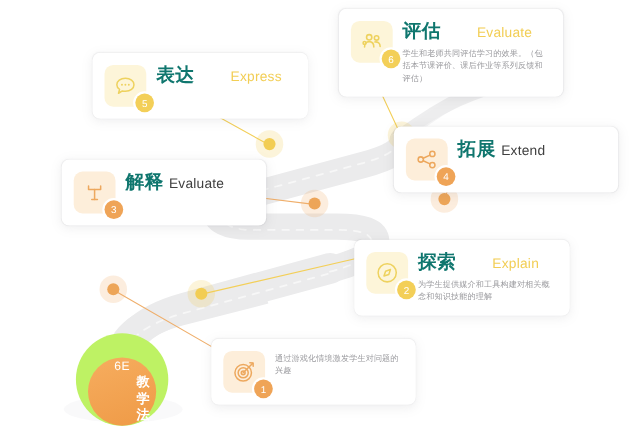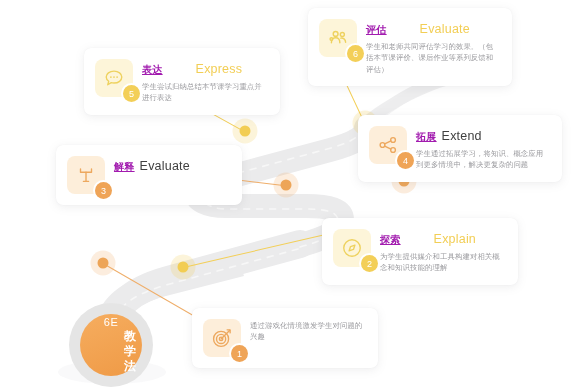--- a/index.html
+++ b/index.html
@@ -14,22 +14,22 @@
 
   
   #road{position:absolute;left:0;top:0;width:576px;height:388px;}
 
   
   .hub{
     position:absolute;
     left:69px;top:303px;
     width:84px;height:84px;
     border-radius:50%;
-    background:#e5e5e5;
-    display:flex;align-items:center;justify-content:center;
+    background:#bef264;
+    display:flex;align-items:flex-end;justify-content:center;
   }
   .hub-inner{
     width:62px;height:62px;border-radius:50%;
     background:linear-gradient(160deg,#f5a council,#f0a055);
     background:linear-gradient(160deg,#f6ad5f,#ef9a46);
     color:#ffffff;
     display:flex;flex-direction:column;align-items:center;justify-content:center;
     line-height:1.25;
   }
   .hub-en{font-size:11px;letter-spacing:.5px;}
@@ -58,21 +58,21 @@
   .badge{
     position:absolute;
     right:-7px;bottom:-5px;
     width:17px;height:17px;border-radius:50%;
     color:#fff;font-size:9px;
     display:flex;align-items:center;justify-content:center;
     box-shadow:0 0 0 2px #fff;
   }
   .txt{padding-top:1px;min-width:0;}
   .ttl{white-space:nowrap;line-height:1;margin-bottom:5px;}
-  .ttl .cn{font-size:10px;font-weight:bold;color:#a21caf;letter-spacing:.3px;text-decoration:underline;}
+  .ttl .cn{font-size:17px;font-weight:bold;color:#0f766e;letter-spacing:.3px;}
   .ttl .en{font-size:12.5px;margin-left:5px;letter-spacing:.2px;}
   .desc{
     font-size:7.4px;
     color:#9a9a9e;
     line-height:1.55;
     letter-spacing:.1px;
   }
 
   
   .t-orange .ic-wrap{background:#fdeeda;}
@@ -266,41 +266,39 @@
         <circle cx="6" cy="12" r="2.6"></circle>
         <path d="M8.4 10.8 L15.2 7.6" stroke-linecap="round"></path>
         <path d="M8.4 13.2 L15.2 16.4" stroke-linecap="round"></path>
       </svg>
       <span class="badge">4</span>
     </div>
     <div class="txt">
       <div class="ttl">
         <span class="cn">拓展</span><span class="en">Extend</span>
       </div>
-      <div class="desc">学生通过拓展学习，将知识、概念应用到更多情境中，解决更复杂的问题</div>
     </div>
   </div>
 
   <div class="card t-yellow" style="left:84px;top:48px;width:196px;">
     <div class="ic-wrap">
       <svg width="22" height="22" viewBox="0 0 24 24" fill="none" stroke="#eed25f" stroke-width="1.5">
         <path d="M12 4.5 C16.9 4.5 20.5 7.3 20.5 11 C20.5 14.7 16.9 17.5 12 17.5
                  C10.9 17.5 9.9 17.4 9 17.1 L5.2 19.4 L6.2 15.6
                  C4.5 14.4 3.5 12.8 3.5 11 C3.5 7.3 7.1 4.5 12 4.5 Z" stroke-linejoin="round"></path>
         <circle cx="8.6" cy="11" r=".95" fill="#eed25f" stroke="none"></circle>
         <circle cx="12" cy="11" r=".95" fill="#eed25f" stroke="none"></circle>
         <circle cx="15.4" cy="11" r=".95" fill="#eed25f" stroke="none"></circle>
       </svg>
       <span class="badge">5</span>
     </div>
     <div class="txt">
       <div class="ttl">
         <span class="cn">表达</span><span class="en">Express</span>
       </div>
-      <div class="desc">学生尝试归纳总结本节课学习重点并进行表达</div>
     </div>
   </div>
 
   <div class="card t-yellow" style="left:308px;top:8px;width:204px;">
     <div class="ic-wrap">
       <svg width="23" height="23" viewBox="0 0 24 24" fill="none" stroke="#eed25f" stroke-width="1.5">
         <circle cx="9" cy="7.2" r="2.5"></circle>
         <circle cx="16" cy="7.8" r="2.1"></circle>
         <path d="M4.6 16.4 C4.6 12.9 6.6 11.3 9 11.3 C11.4 11.3 13.4 12.9 13.4 16.4" stroke-linecap="round"></path>
         <path d="M14.4 11.6 C16.8 11.2 19.4 12.6 19.4 16" stroke-linecap="round"></path>

